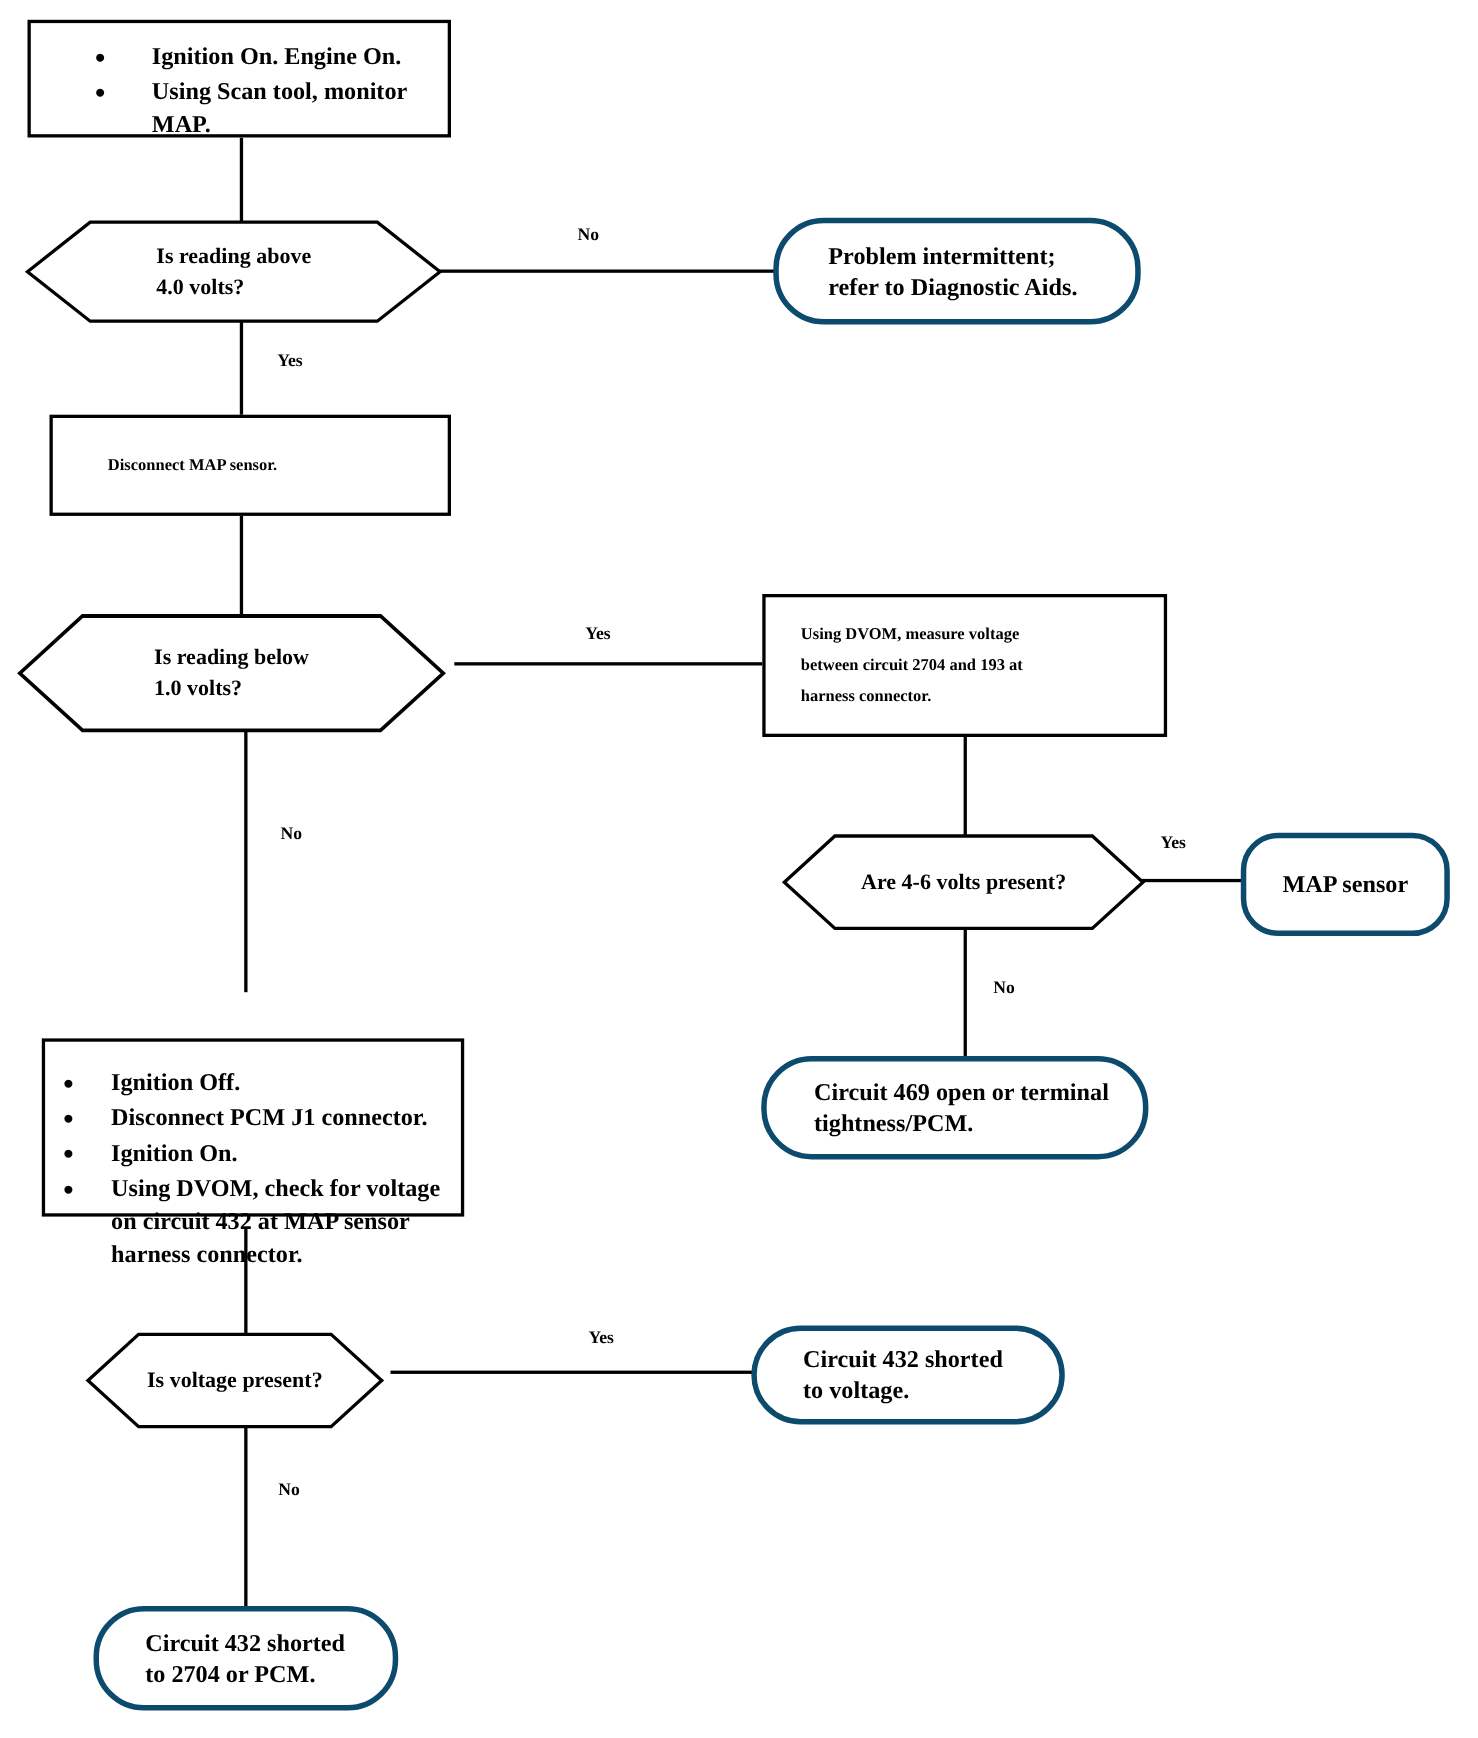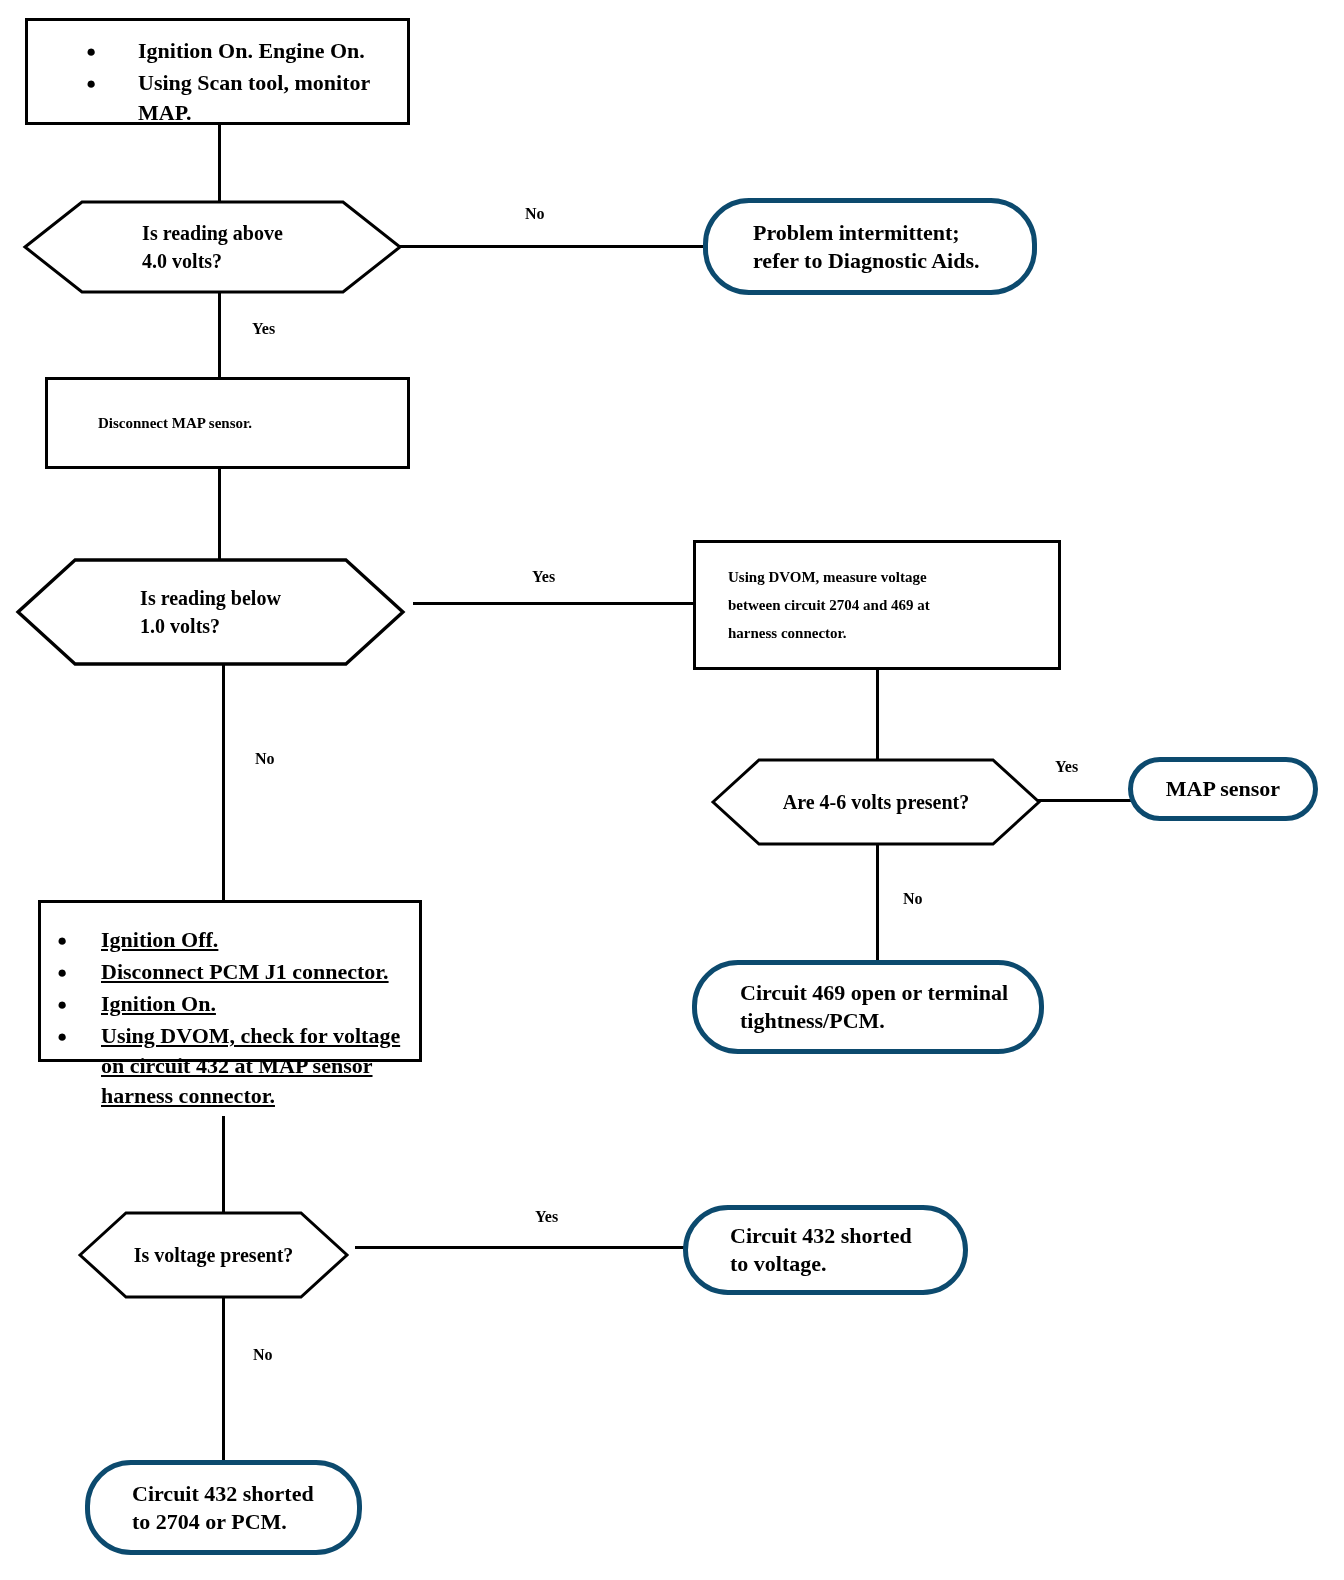--- a/index.html
+++ b/index.html
@@ -115,41 +115,41 @@
   <div class="node decision" style="left:18px; top:560px; width:385px; height:104px;">
     <svg viewBox="0 0 385 88" preserveAspectRatio="none" aria-hidden="true">
       <polygon points="0,44 57,0 328,0 385,44 328,88 57,88"></polygon>
     </svg>
     <div class="hex-text">Is reading below
 1.0 volts?</div>
   </div>
 
   <div class="node process" style="left:693px; top:540px; width:368px; height:130px;">
     <div class="box-text" style="padding-left:32px;">Using DVOM, measure voltage
-between circuit 2704 and 469 at
+between circuit 2704 and 193 at
 harness connector.</div>
   </div>
 
   <div class="node decision" style="left:713px; top:760px; width:326px; height:84px;">
     <svg viewBox="0 0 326 84" preserveAspectRatio="none" aria-hidden="true">
       <polygon points="0,42 46,0 280,0 326,42 280,84 46,84"></polygon>
     </svg>
     <div class="hex-text">Are 4-6 volts present?</div>
   </div>
 
-  <div class="node terminal centered" style="left:1128px; top:757px; width:190px; height:64px; border-radius:34px;">
+  <div class="node terminal centered" style="left:1128px; top:757px; width:190px; height:94px; border-radius:34px;">
     <div class="term-text">MAP sensor</div>
   </div>
 
   <div class="node terminal" style="left:692px; top:960px; width:352px; height:94px;">
     <div class="term-text" style="padding-left:43px;">Circuit 469 open or terminal
 tightness/PCM.</div>
   </div>
 
-  <div class="node process" style="left:38px; top:900px; width:384px; height:162px;text-decoration:underline;">
+  <div class="node process" style="left:38px; top:944px; width:384px; height:162px;">
     <ul class="bullets bullets-narrow" style="padding-top:22px;">
       <li>Ignition Off.</li>
       <li>Disconnect PCM J1 connector.</li>
       <li>Ignition On.</li>
       <li>Using DVOM, check for voltage
 on circuit 432 at MAP sensor
 harness connector.</li>
     </ul>
   </div>
 

